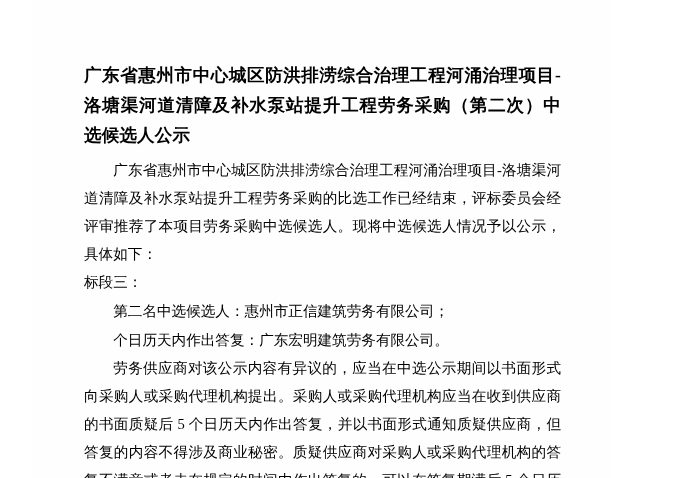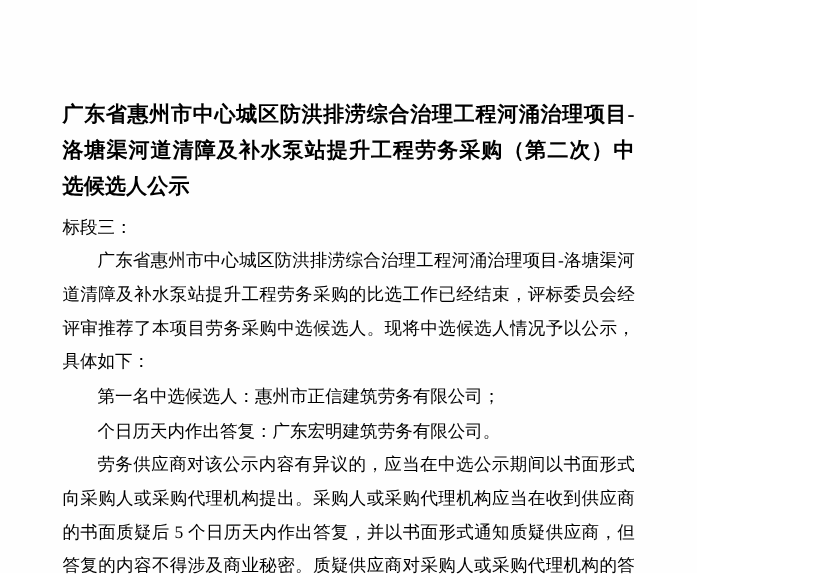--- a/index.html
+++ b/index.html
@@ -12,22 +12,23 @@
     background: #ffffff;
     font-family: "Liberation Serif", "DejaVu Serif", serif;
     color: #000000;
     overflow: hidden;
   }
   .page {
     position: relative;
     width: 581px;
     height: 478px;
     box-sizing: border-box;
-    padding: 80px 52px 0 52px;
+    padding: 60px 52px 0 52px;
     background: #fefefe;
+    margin-left: 32px;
   }
   .doc-title {
     font-size: 17.5px;
     font-weight: bold;
     line-height: 30px;
     text-align: justify;
     text-align-last: left;
     letter-spacing: 0.2px;
     margin: 0 0 6px 0;
     color: #000;
@@ -50,24 +51,24 @@
     margin-top: 1px;
   }
 </style>
 </head>
 <body>
 
 <div class="page">
 
   <h1 class="doc-title">广东省惠州市中心城区防洪排涝综合治理工程河涌治理项目-洛塘渠河道清障及补水泵站提升工程劳务采购（第二次）中选候选人公示</h1>
 
+  <p class="para indent-2">广东省惠州市中心城区防洪排涝综合治理工程河涌治理项目-洛塘渠河道清障及补水泵站提升工程劳务采购的比选工作已经结束，评标委员会经评审推荐了本项目劳务采购中选候选人。现将中选候选人情况予以公示，具体如下：</p>
+
   <p class="para indent-0">标段三：</p>
 
-  <p class="para indent-2">广东省惠州市中心城区防洪排涝综合治理工程河涌治理项目-洛塘渠河道清障及补水泵站提升工程劳务采购的比选工作已经结束，评标委员会经评审推荐了本项目劳务采购中选候选人。现将中选候选人情况予以公示，具体如下：</p>
-
-  <p class="para indent-2 gap-small">第一名中选候选人：惠州市正信建筑劳务有限公司；</p>
+  <p class="para indent-2 gap-small">第二名中选候选人：惠州市正信建筑劳务有限公司；</p>
 
   <p class="para indent-2 gap-small">个日历天内作出答复：广东宏明建筑劳务有限公司。</p>
 
 
   <p class="para indent-2">劳务供应商对该公示内容有异议的，应当在中选公示期间以书面形式向采购人或采购代理机构提出。采购人或采购代理机构应当在收到供应商的书面质疑后 5 个日历天内作出答复，并以书面形式通知质疑供应商，但答复的内容不得涉及商业秘密。质疑供应商对采购人或采购代理机构的答复不满意或者未在规定的时间内作出答复的，可以在答复期满后 5 个日历天内向采购人的监督管理部门投诉。</p>
 
 </div>
 
 </body></html>

